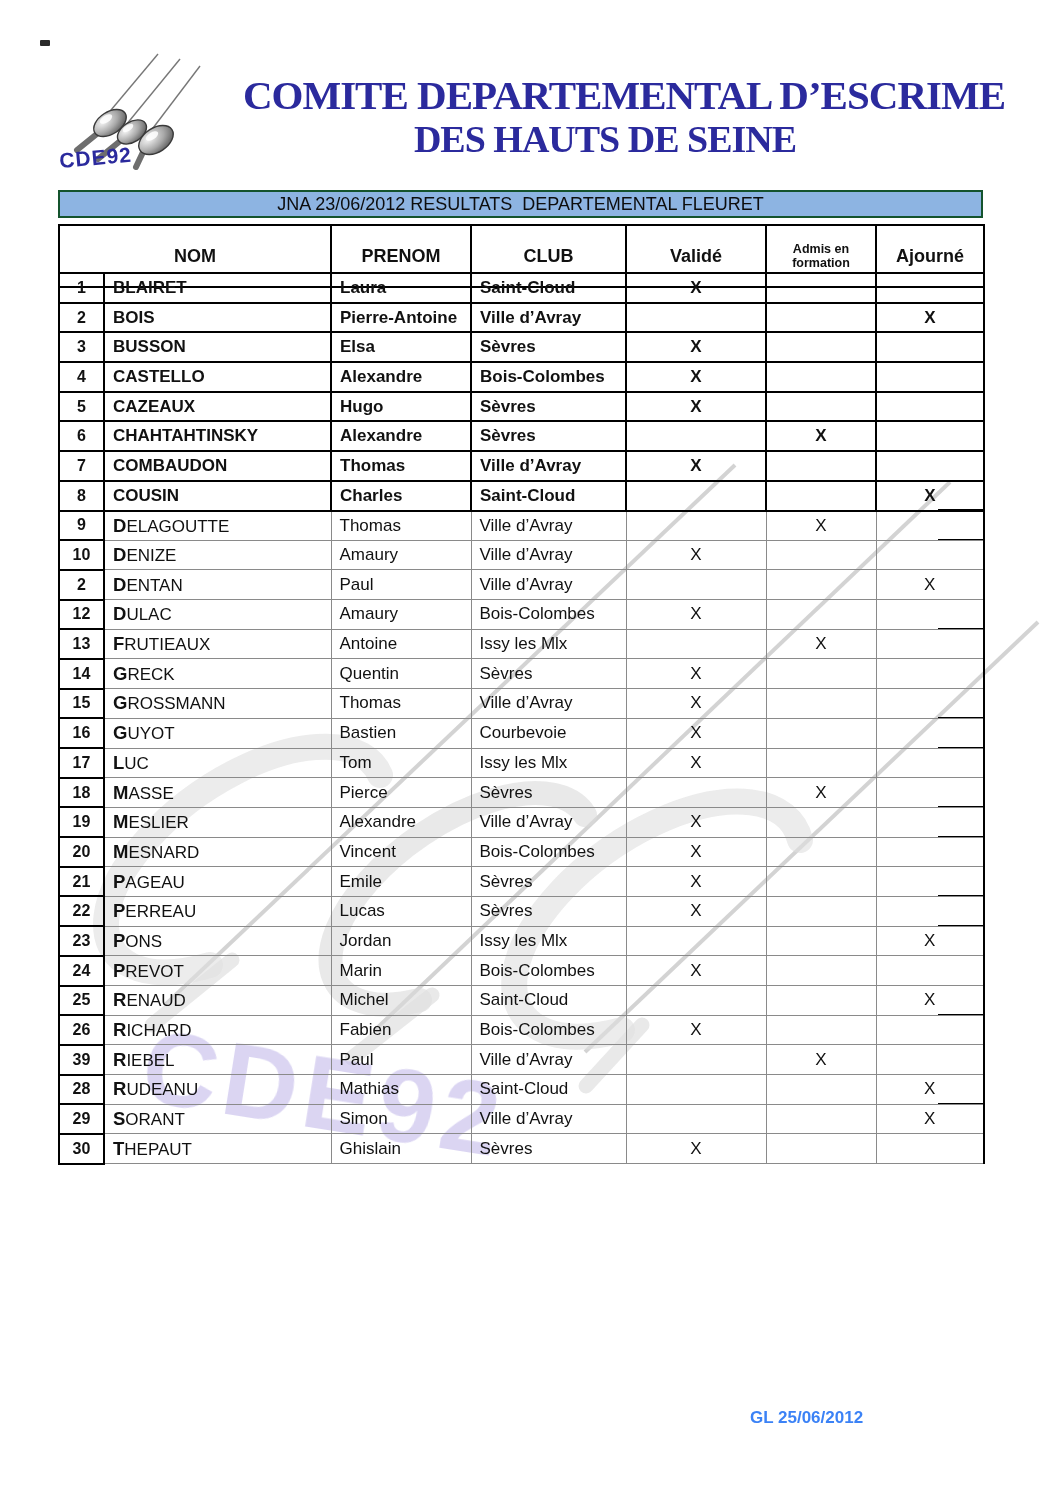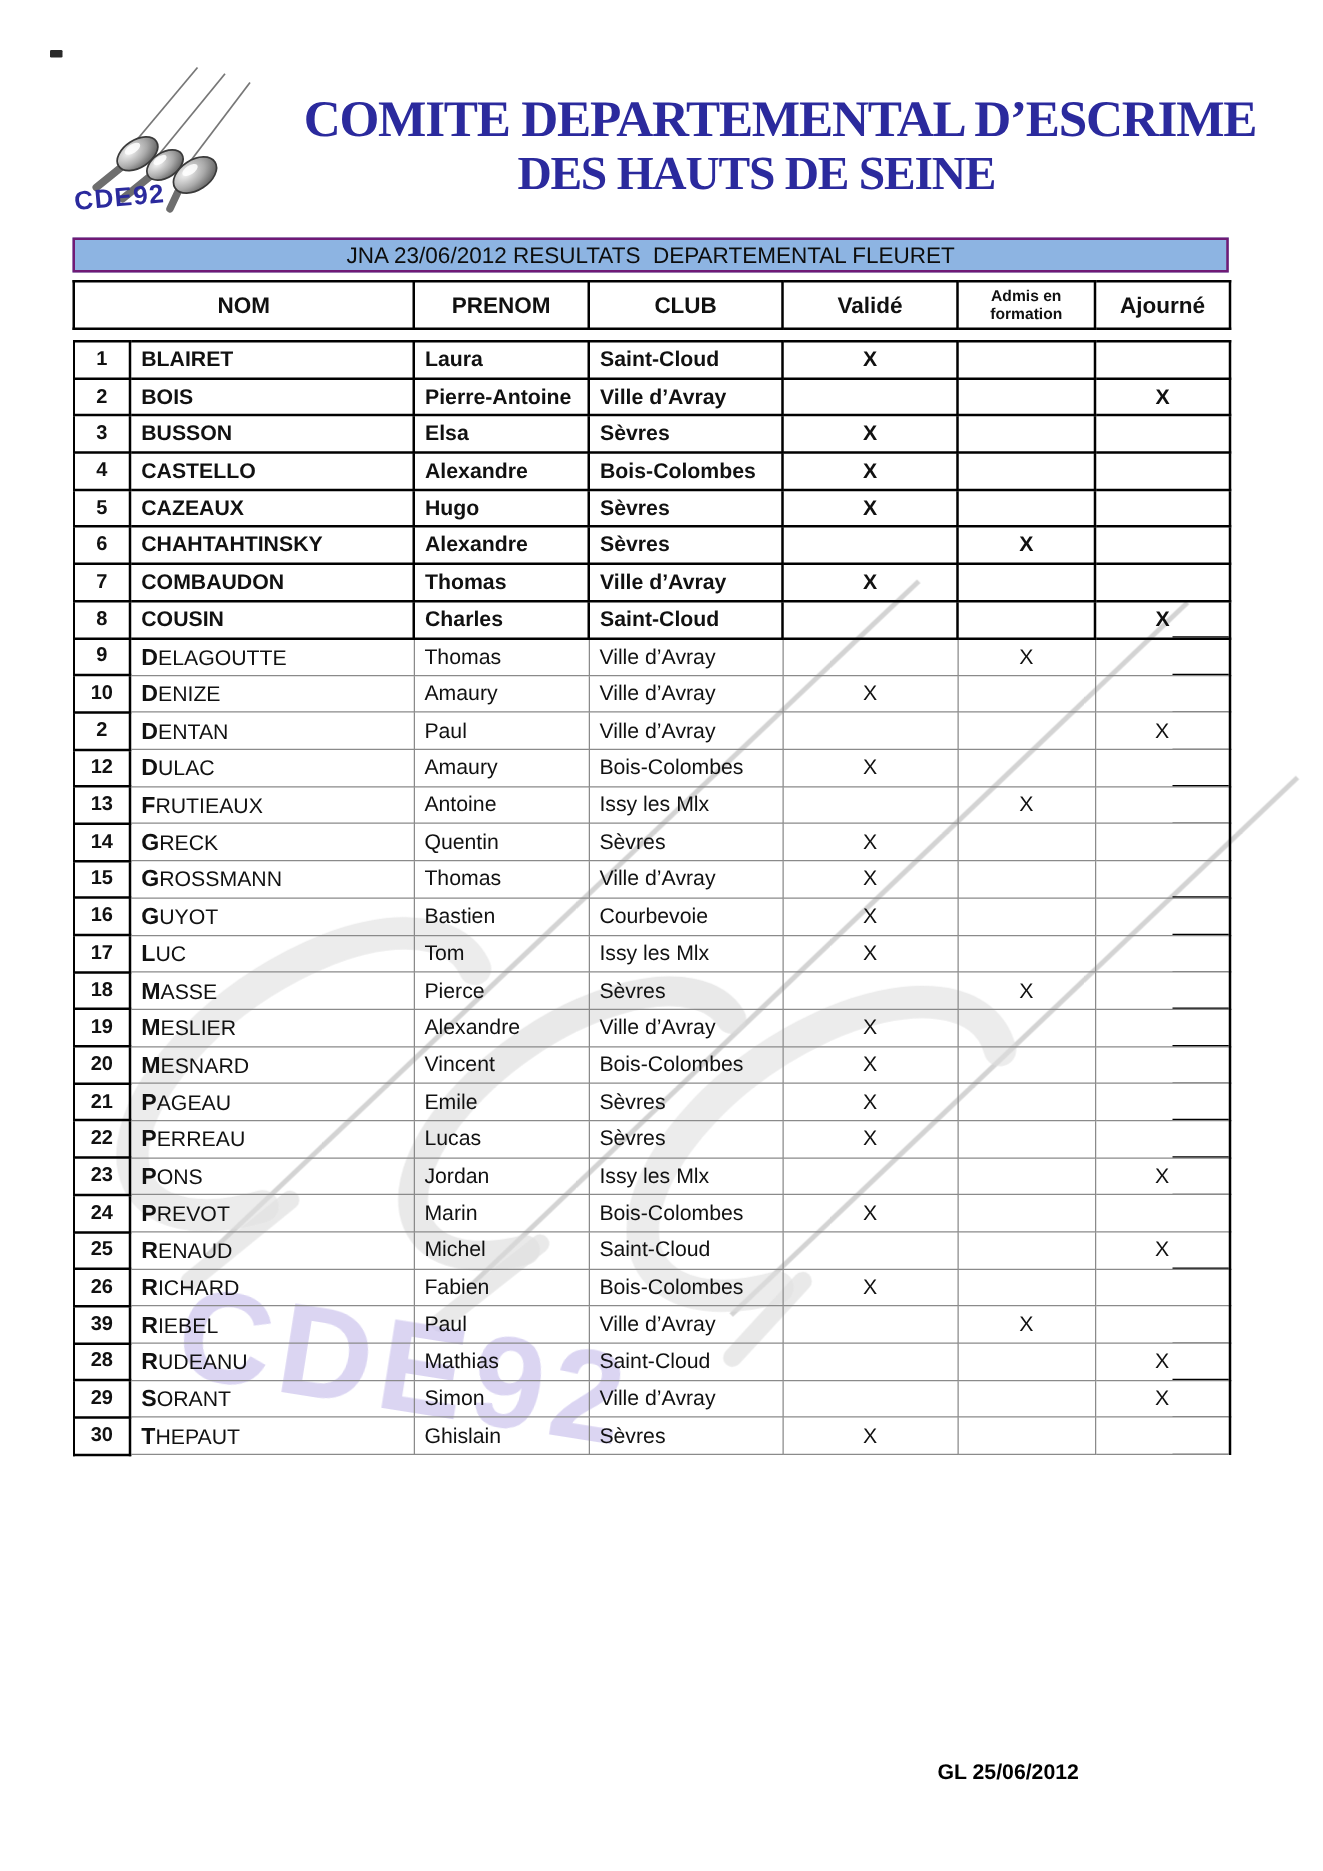--- a/index.html
+++ b/index.html
@@ -17,32 +17,32 @@
     font-family:"Liberation Serif","DejaVu Serif", serif; font-weight:700;
     color:var(--title-color,#2b2a9d); letter-spacing:-1px;
   }
   .title .l1 { font-size:41px; line-height:46px;text-align:right; }
   .title .l2 { font-size:38px; line-height:42px; }
 
   
   .banner {
     position:absolute; left:58px; top:190px; width:925px; height:28px;
     box-sizing:border-box; background:var(--banner-bg,#8db4e2);
-    border:2px solid #701a75; text-align:center; font-size:18px; line-height:24px;
+    border:2px solid #14532d; text-align:center; font-size:18px; line-height:24px;
     white-space:pre; color:#0d0d0d;
   }
 
   
   .head-table {
     position:absolute; left:58px; top:224px; width:925px;
     border-collapse:collapse; table-layout:fixed;
   }
   .head-table td {
     border:2px solid #000; height:36px; text-align:center; vertical-align:middle;
-    font-weight:700; font-size:18px; padding:0;
+    font-weight:700; font-size:18px; padding:12px;
   }
   .head-table td.small { font-size:12.5px; line-height:1.15; }
 
   
   .body-table {
     position:absolute; left:58px; top:272px; width:925px; z-index:2;
     border-collapse:collapse; table-layout:fixed;
     border-left:2px solid #000; border-right:2px solid #000;
   }
   .body-table td {
@@ -59,21 +59,21 @@
   .body-table tr.light td b { font-weight:700; font-size:18.5px; }
   .body-table tr.dash td:last-child::after {
     content:""; position:absolute; right:-15px; bottom:-2px;
     width:60px; height:2.5px; background:#000;
   }
 
   
   .watermark { position:absolute; left:0; top:0; width:1058px; height:1497px; z-index:1; pointer-events:none; }
 
   
-  .footer { position:absolute; left:750px; top:1408px; font-weight:700; font-size:17px; color:#000000; }
+  .footer { position:absolute; left:750px; top:1408px; font-weight:700; font-size:17px; color:#3b82f6; }
 </style>
 </head>
 <body>
 
 <div class="page">
 
   <div class="speck"></div>
 
   <svg class="logo" viewBox="0 0 180 142" aria-hidden="true">
     <defs>

